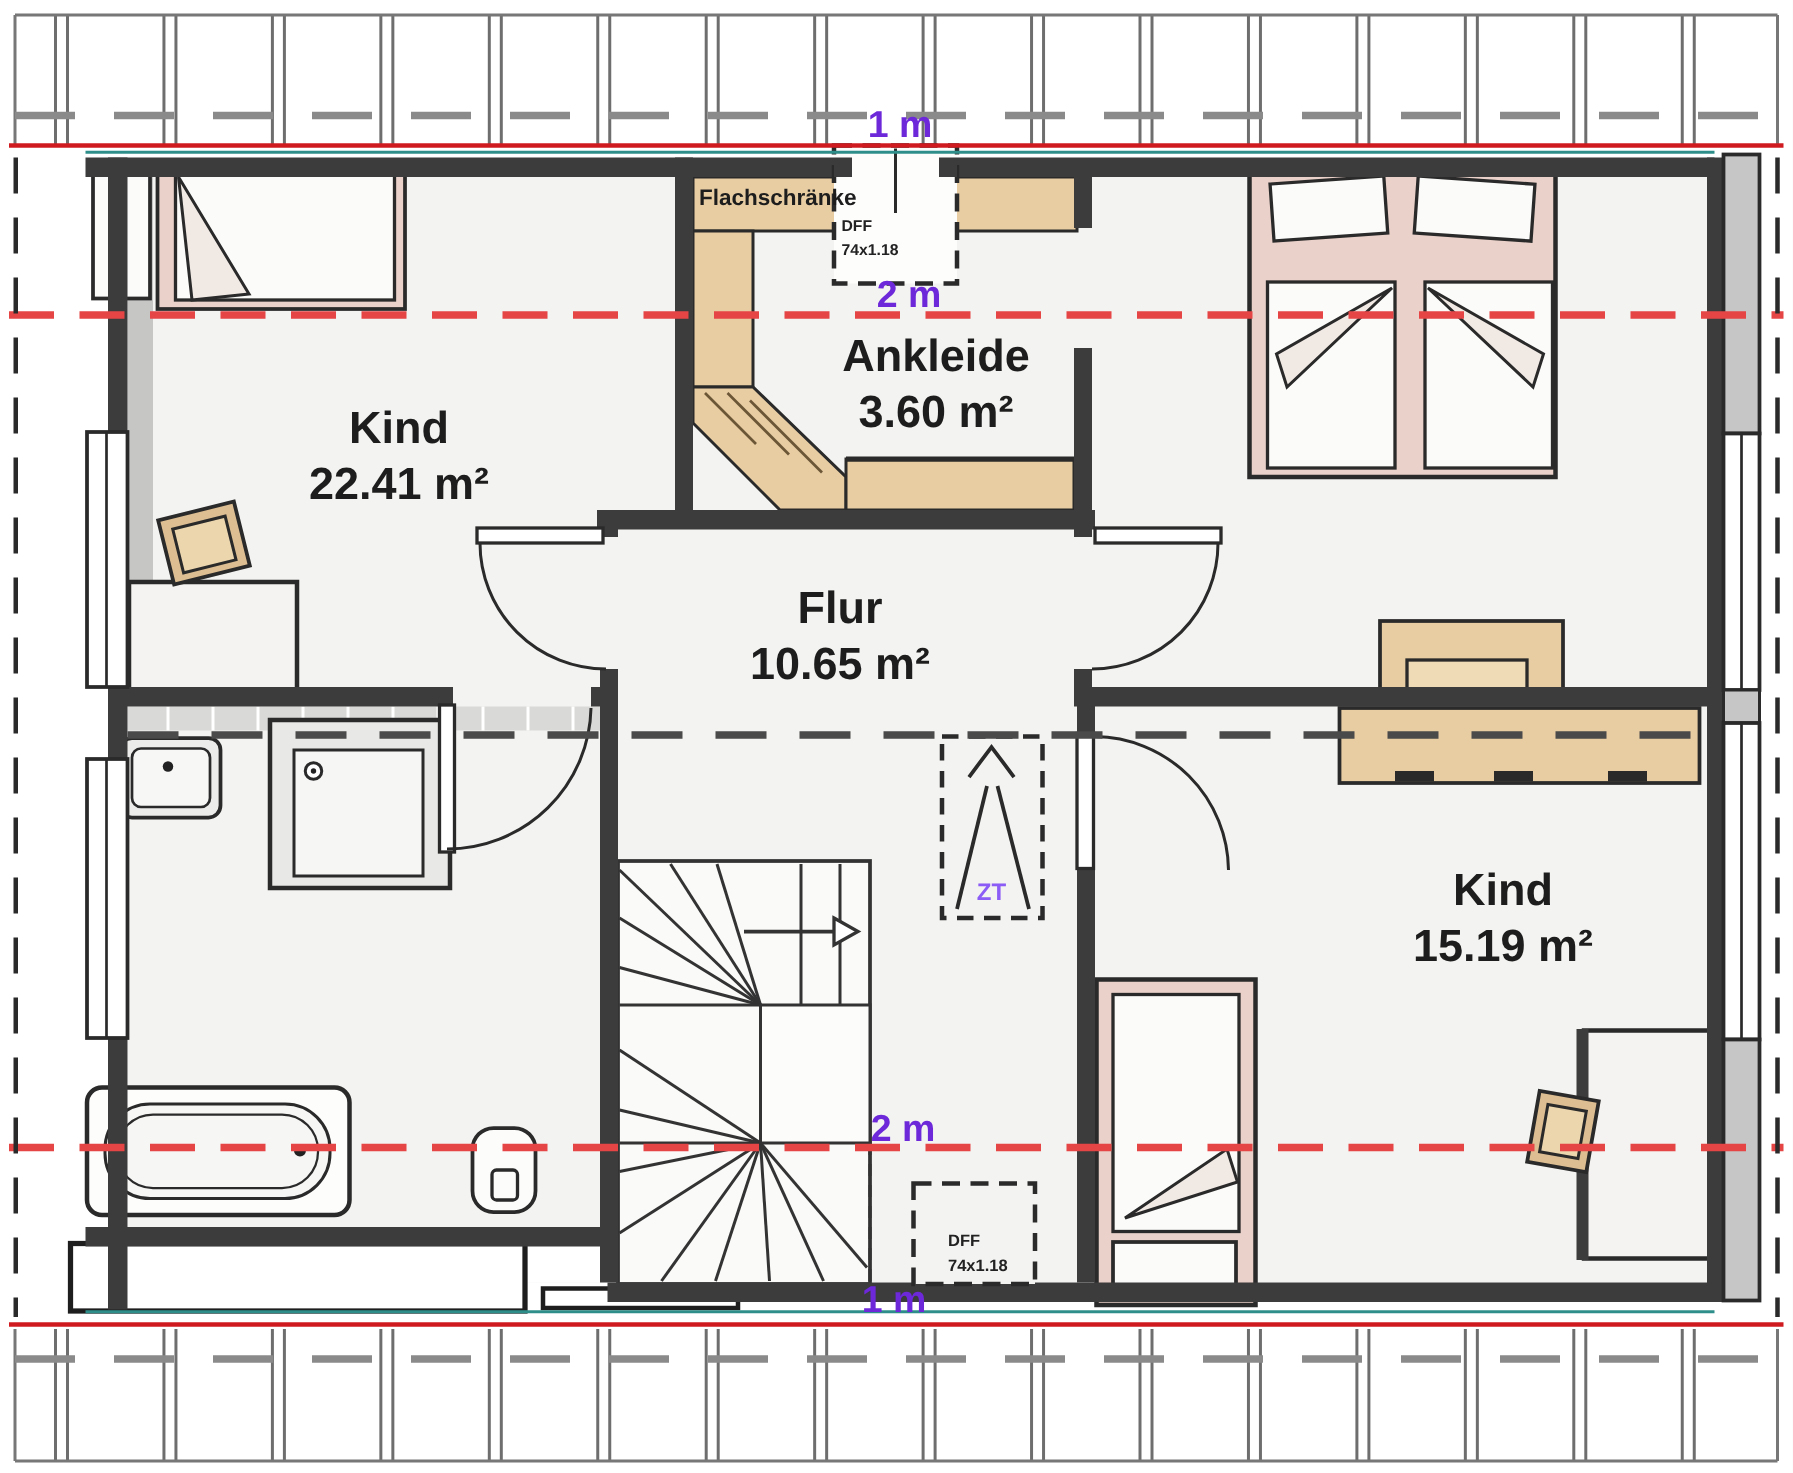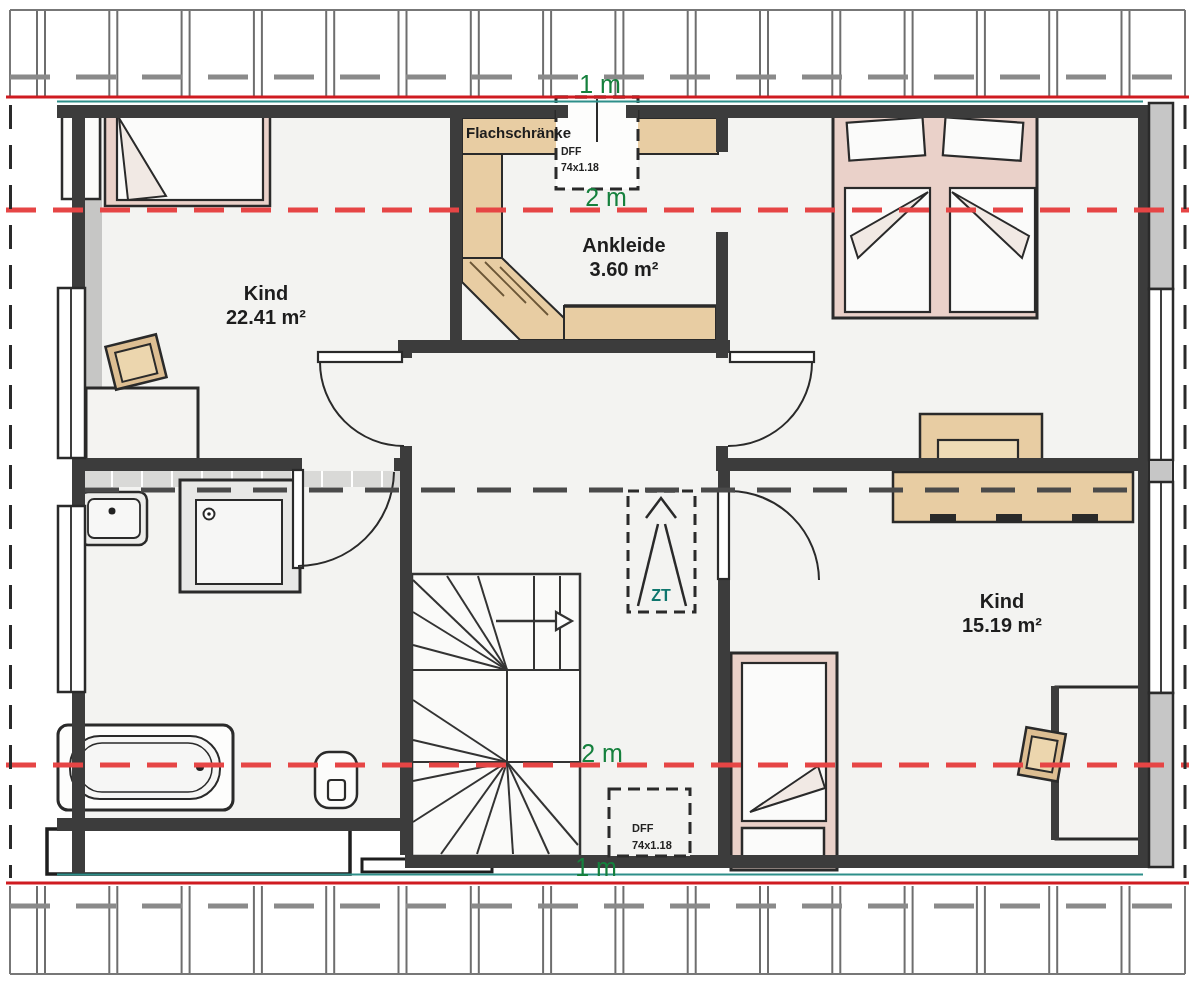--- a/index.html
+++ b/index.html
@@ -1,28 +1,28 @@
 <!DOCTYPE html>
 <html><head>
 <meta charset="utf-8">
 <style>
   html,body{margin:0;padding:0;background:#ffffff;}
   .stage{position:relative;width:1195px;height:982px;background:#ffffff;overflow:hidden;
          font-family:"Liberation Sans", sans-serif;}
   .stage svg{position:absolute;left:0;top:0;}
   .lbl{position:absolute;transform:translate(-50%,-50%);text-align:center;
-       color:#1d1d1d;font-weight:700;font-size:20px;line-height:1.22;white-space:nowrap;z-index:5;}
+       color:#1d1d1d;font-weight:700;font-size:30px;line-height:1.22;white-space:nowrap;z-index:5;}
   .lbl .sub{font-weight:700;}
-  .red-lbl{position:absolute;transform:translate(-50%,-50%);color:#15803d;font-weight:400;
+  .red-lbl{position:absolute;transform:translate(-50%,-50%);color:#6d28d9;font-weight:700;
        font-size:25px;white-space:nowrap;z-index:6;}
   .small-lbl{position:absolute;transform:translate(0,-50%);color:#1d1d1d;font-weight:600;
        font-size:15px;white-space:nowrap;z-index:5;}
   .tiny-lbl{position:absolute;transform:translate(0,-50%);color:#222;font-weight:700;
        font-size:10.5px;line-height:1.5;white-space:nowrap;z-index:5;}
-  .zt-lbl{position:absolute;transform:translate(-50%,-50%);color:#0f766e;font-weight:700;
+  .zt-lbl{position:absolute;transform:translate(-50%,-50%);color:#8b5cf6;font-weight:700;
        font-size:16px;z-index:5;}
   
   #rafters-top line,#rafters-bottom line{stroke:#6e6e6e;stroke-width:2;}
 </style>
 </head>
 <body>
 
 <div class="stage">
 <svg id="plan-svg" width="1195" height="982" viewBox="0 0 1195 982">
 
@@ -331,20 +331,24 @@
 </svg>
 
   <div class="lbl" style="left:266px;top:305px">
     <div>Kind</div>
     <div class="sub">22.41 m²</div>
   </div>
   <div class="lbl" style="left:624px;top:257px">
     <div>Ankleide</div>
     <div class="sub">3.60 m²</div>
   </div>
+  <div class="lbl" style="left:560px;top:425px">
+    <div>Flur</div>
+    <div class="sub">10.65 m²</div>
+  </div>
   <div class="lbl" style="left:1002px;top:613px">
     <div>Kind</div>
     <div class="sub">15.19 m²</div>
   </div>
 
   <div class="small-lbl" style="left:466px;top:132px">Flachschränke</div>
   <div class="zt-lbl" style="left:661px;top:596px">ZT</div>
 
   <div class="tiny-lbl" style="left:561px;top:160px">
     <div>DFF</div>

